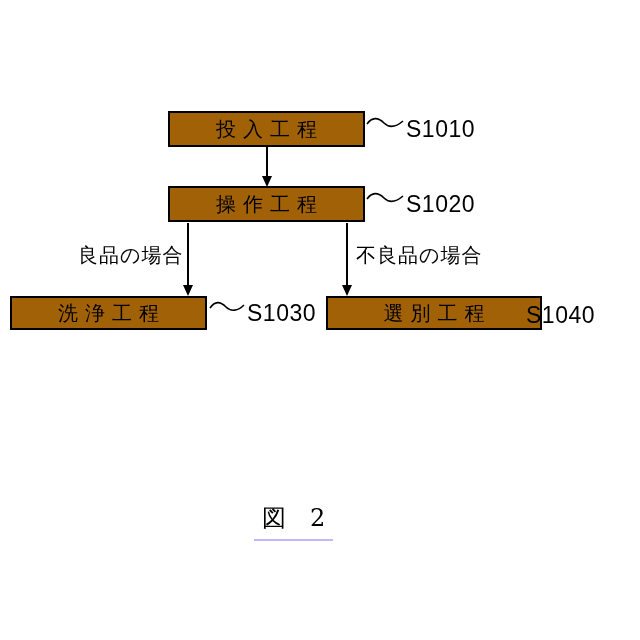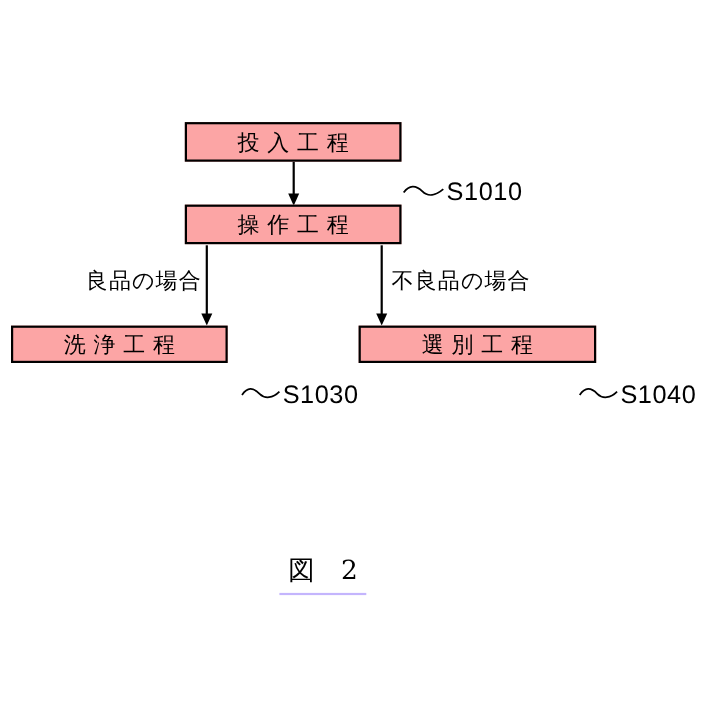--- a/index.html
+++ b/index.html
@@ -15,54 +15,52 @@
   .connector-layer {
     position: absolute;
     left: 0; top: 0;
     width: 640px; height: 640px;
     pointer-events: none;
   }
   .node {
     position: absolute;
     box-sizing: border-box;
     border: 2px solid #000000;
-    background: #fca5a5;
+    background: #a16207;
     display: flex;
     align-items: center;
     justify-content: center;
   }
   .node-label {
     font-size: 20px;
     letter-spacing: 7px;
     padding-left: 7px; 
     white-space: nowrap;
   }
   .node-s1010 { left: 168px; top: 111px; width: 197px; height: 36px; }
   .node-s1020 { left: 168px; top: 186px; width: 197px; height: 36px; }
   .node-s1030 { left: 10px;  top: 296px; width: 197px; height: 34px; }
   .node-s1040 { left: 326px; top: 296px; width: 216px; height: 34px; }
 
   .step-ref {
     position: absolute;
     display: flex;
-    align-items: center;
     gap: 2px;
     height: 26px;
-    margin-top: 45px;
   }
   .step-ref svg { display: block; }
   .step-text {
     font-size: 23px;
     letter-spacing: 0.5px;
     white-space: nowrap;
   }
   .ref-s1010 { left: 366px; top: 116px; }
   .ref-s1020 { left: 366px; top: 191px; }
-  .ref-s1030 { left: 219px; top: 300px; }
-  .ref-s1040 { left: 526px; top: 300px; }
+  .ref-s1030 { left: 209px; top: 300px; }
+  .ref-s1040 { left: 526px; top: 300px; flex-direction: column; }
 
   .branch-label {
     position: absolute;
     font-size: 20px;
     letter-spacing: 1px;
     white-space: nowrap;
   }
   .branch-good { left: 78px;  top: 242px; }
   .branch-bad  { left: 356px; top: 242px; }
 
@@ -108,20 +106,26 @@
   <div class="node node-s1040">
     <span class="node-label">選別工程</span>
   </div>
 
   <div class="step-ref ref-s1010">
     <svg width="38" height="14" viewBox="0 0 38 14">
       <path d="M1 8 C 6 1, 12 1, 18 7 C 23 12, 30 11, 37 5" fill="none" stroke="#000000" stroke-width="1.6"></path>
     </svg>
     <span class="step-text">S1010</span>
   </div>
+  <div class="step-ref ref-s1020">
+    <svg width="38" height="14" viewBox="0 0 38 14">
+      <path d="M1 8 C 6 1, 12 1, 18 7 C 23 12, 30 11, 37 5" fill="none" stroke="#000000" stroke-width="1.6"></path>
+    </svg>
+    <span class="step-text">S1020</span>
+  </div>
   <div class="step-ref ref-s1030">
     <svg width="36" height="14" viewBox="0 0 36 14">
       <path d="M1 8 C 6 1, 11 1, 17 7 C 22 12, 29 11, 35 5" fill="none" stroke="#000000" stroke-width="1.6"></path>
     </svg>
     <span class="step-text">S1030</span>
   </div>
   <div class="step-ref ref-s1040">
     <svg width="36" height="14" viewBox="0 0 36 14">
       <path d="M1 8 C 6 1, 11 1, 17 7 C 22 12, 29 11, 35 5" fill="none" stroke="#000000" stroke-width="1.6"></path>
     </svg>

